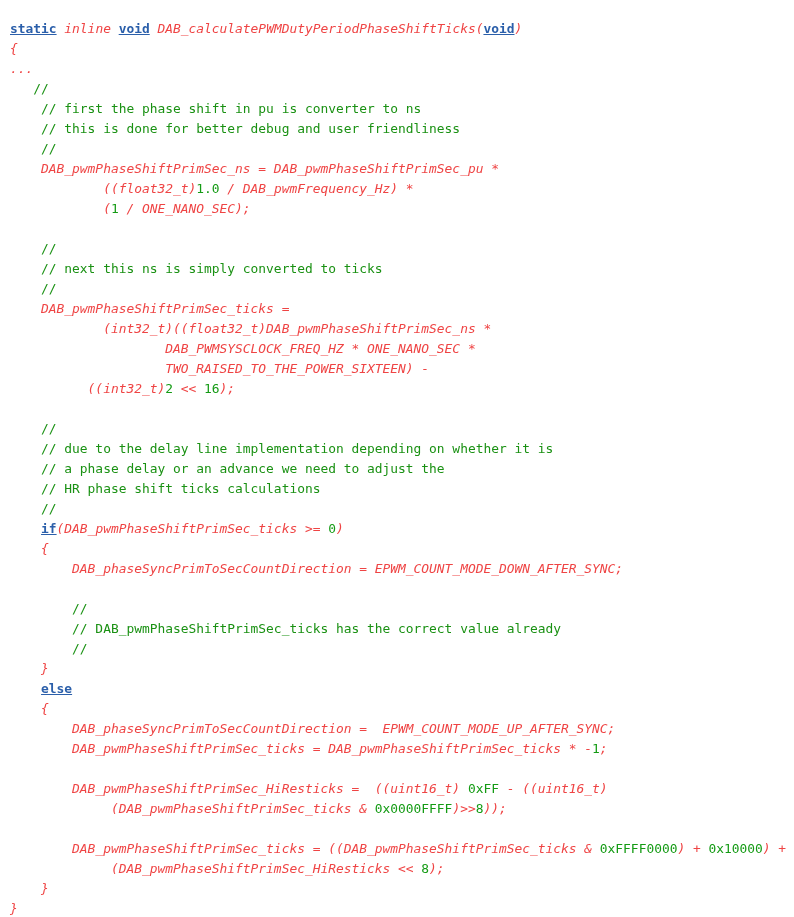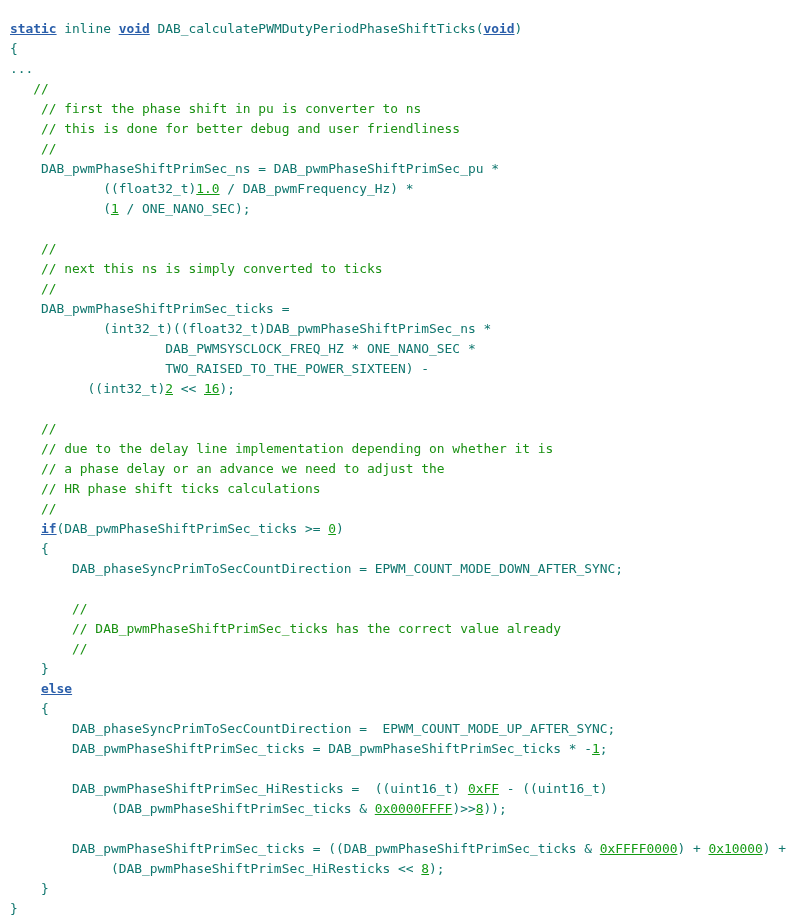--- a/index.html
+++ b/index.html
@@ -21,21 +21,21 @@
     white-space: pre;
     color: #1c1c1c;
     -webkit-font-smoothing: antialiased;
   }
   .code-line {
     white-space: pre;
     min-height: 20px;
     height: 20px;
     letter-spacing: 0px;
   }
-  .tok-plain   { color: #0f766e; }
+  .tok-plain   { color: #ef4444; font-style: italic; }
   .tok-keyword { color: #2b5faa; font-weight: bold; text-decoration: underline; }
   .tok-comment { color: #1a9113; }
-  .tok-number  { color: #149b14; text-decoration: underline; }
+  .tok-number  { color: #149b14; }
 </style>
 </head>
 <body>
 
 <pre id="code-listing"><div class="code-line"><span class="tok-keyword">static</span><span class="tok-plain"> inline </span><span class="tok-keyword">void</span><span class="tok-plain"> DAB_calculatePWMDutyPeriodPhaseShiftTicks(</span><span class="tok-keyword">void</span><span class="tok-plain">)</span></div><div class="code-line"><span class="tok-plain">{</span></div><div class="code-line"><span class="tok-plain">...</span></div><div class="code-line"><span class="tok-comment">   //</span></div><div class="code-line"><span class="tok-comment">    // first the phase shift in pu is converter to ns</span></div><div class="code-line"><span class="tok-comment">    // this is done for better debug and user friendliness</span></div><div class="code-line"><span class="tok-comment">    //</span></div><div class="code-line"><span class="tok-plain">    DAB_pwmPhaseShiftPrimSec_ns = DAB_pwmPhaseShiftPrimSec_pu *</span></div><div class="code-line"><span class="tok-plain">            ((float32_t)</span><span class="tok-number">1.0</span><span class="tok-plain"> / DAB_pwmFrequency_Hz) *</span></div><div class="code-line"><span class="tok-plain">            (</span><span class="tok-number">1</span><span class="tok-plain"> / ONE_NANO_SEC);</span></div><div class="code-line"><span class="tok-plain"></span></div><div class="code-line"><span class="tok-comment">    //</span></div><div class="code-line"><span class="tok-comment">    // next this ns is simply converted to ticks</span></div><div class="code-line"><span class="tok-comment">    //</span></div><div class="code-line"><span class="tok-plain">    DAB_pwmPhaseShiftPrimSec_ticks =</span></div><div class="code-line"><span class="tok-plain">            (int32_t)((float32_t)DAB_pwmPhaseShiftPrimSec_ns *</span></div><div class="code-line"><span class="tok-plain">                    DAB_PWMSYSCLOCK_FREQ_HZ * ONE_NANO_SEC *</span></div><div class="code-line"><span class="tok-plain">                    TWO_RAISED_TO_THE_POWER_SIXTEEN) -</span></div><div class="code-line"><span class="tok-plain">          ((int32_t)</span><span class="tok-number">2</span><span class="tok-plain"> &lt;&lt; </span><span class="tok-number">16</span><span class="tok-plain">);</span></div><div class="code-line"><span class="tok-plain"></span></div><div class="code-line"><span class="tok-comment">    //</span></div><div class="code-line"><span class="tok-comment">    // due to the delay line implementation depending on whether it is</span></div><div class="code-line"><span class="tok-comment">    // a phase delay or an advance we need to adjust the</span></div><div class="code-line"><span class="tok-comment">    // HR phase shift ticks calculations</span></div><div class="code-line"><span class="tok-comment">    //</span></div><div class="code-line"><span class="tok-plain">    </span><span class="tok-keyword">if</span><span class="tok-plain">(DAB_pwmPhaseShiftPrimSec_ticks &gt;= </span><span class="tok-number">0</span><span class="tok-plain">)</span></div><div class="code-line"><span class="tok-plain">    {</span></div><div class="code-line"><span class="tok-plain">        DAB_phaseSyncPrimToSecCountDirection = EPWM_COUNT_MODE_DOWN_AFTER_SYNC;</span></div><div class="code-line"><span class="tok-plain"></span></div><div class="code-line"><span class="tok-comment">        //</span></div><div class="code-line"><span class="tok-comment">        // DAB_pwmPhaseShiftPrimSec_ticks has the correct value already</span></div><div class="code-line"><span class="tok-comment">        //</span></div><div class="code-line"><span class="tok-plain">    }</span></div><div class="code-line"><span class="tok-plain">    </span><span class="tok-keyword">else</span></div><div class="code-line"><span class="tok-plain">    {</span></div><div class="code-line"><span class="tok-plain">        DAB_phaseSyncPrimToSecCountDirection =  EPWM_COUNT_MODE_UP_AFTER_SYNC;</span></div><div class="code-line"><span class="tok-plain">        DAB_pwmPhaseShiftPrimSec_ticks = DAB_pwmPhaseShiftPrimSec_ticks * -</span><span class="tok-number">1</span><span class="tok-plain">;</span></div><div class="code-line"><span class="tok-plain"></span></div><div class="code-line"><span class="tok-plain">        DAB_pwmPhaseShiftPrimSec_HiResticks =  ((uint16_t) </span><span class="tok-number">0xFF</span><span class="tok-plain"> - ((uint16_t)</span></div><div class="code-line"><span class="tok-plain">             (DAB_pwmPhaseShiftPrimSec_ticks &amp; </span><span class="tok-number">0x0000FFFF</span><span class="tok-plain">)&gt;&gt;</span><span class="tok-number">8</span><span class="tok-plain">));</span></div><div class="code-line"><span class="tok-plain"></span></div><div class="code-line"><span class="tok-plain">        DAB_pwmPhaseShiftPrimSec_ticks = ((DAB_pwmPhaseShiftPrimSec_ticks &amp; </span><span class="tok-number">0xFFFF0000</span><span class="tok-plain">) + </span><span class="tok-number">0x10000</span><span class="tok-plain">) +</span></div><div class="code-line"><span class="tok-plain">             (DAB_pwmPhaseShiftPrimSec_HiResticks &lt;&lt; </span><span class="tok-number">8</span><span class="tok-plain">);</span></div><div class="code-line"><span class="tok-plain">    }</span></div><div class="code-line"><span class="tok-plain">}</span></div></pre>
 
 </body></html>

